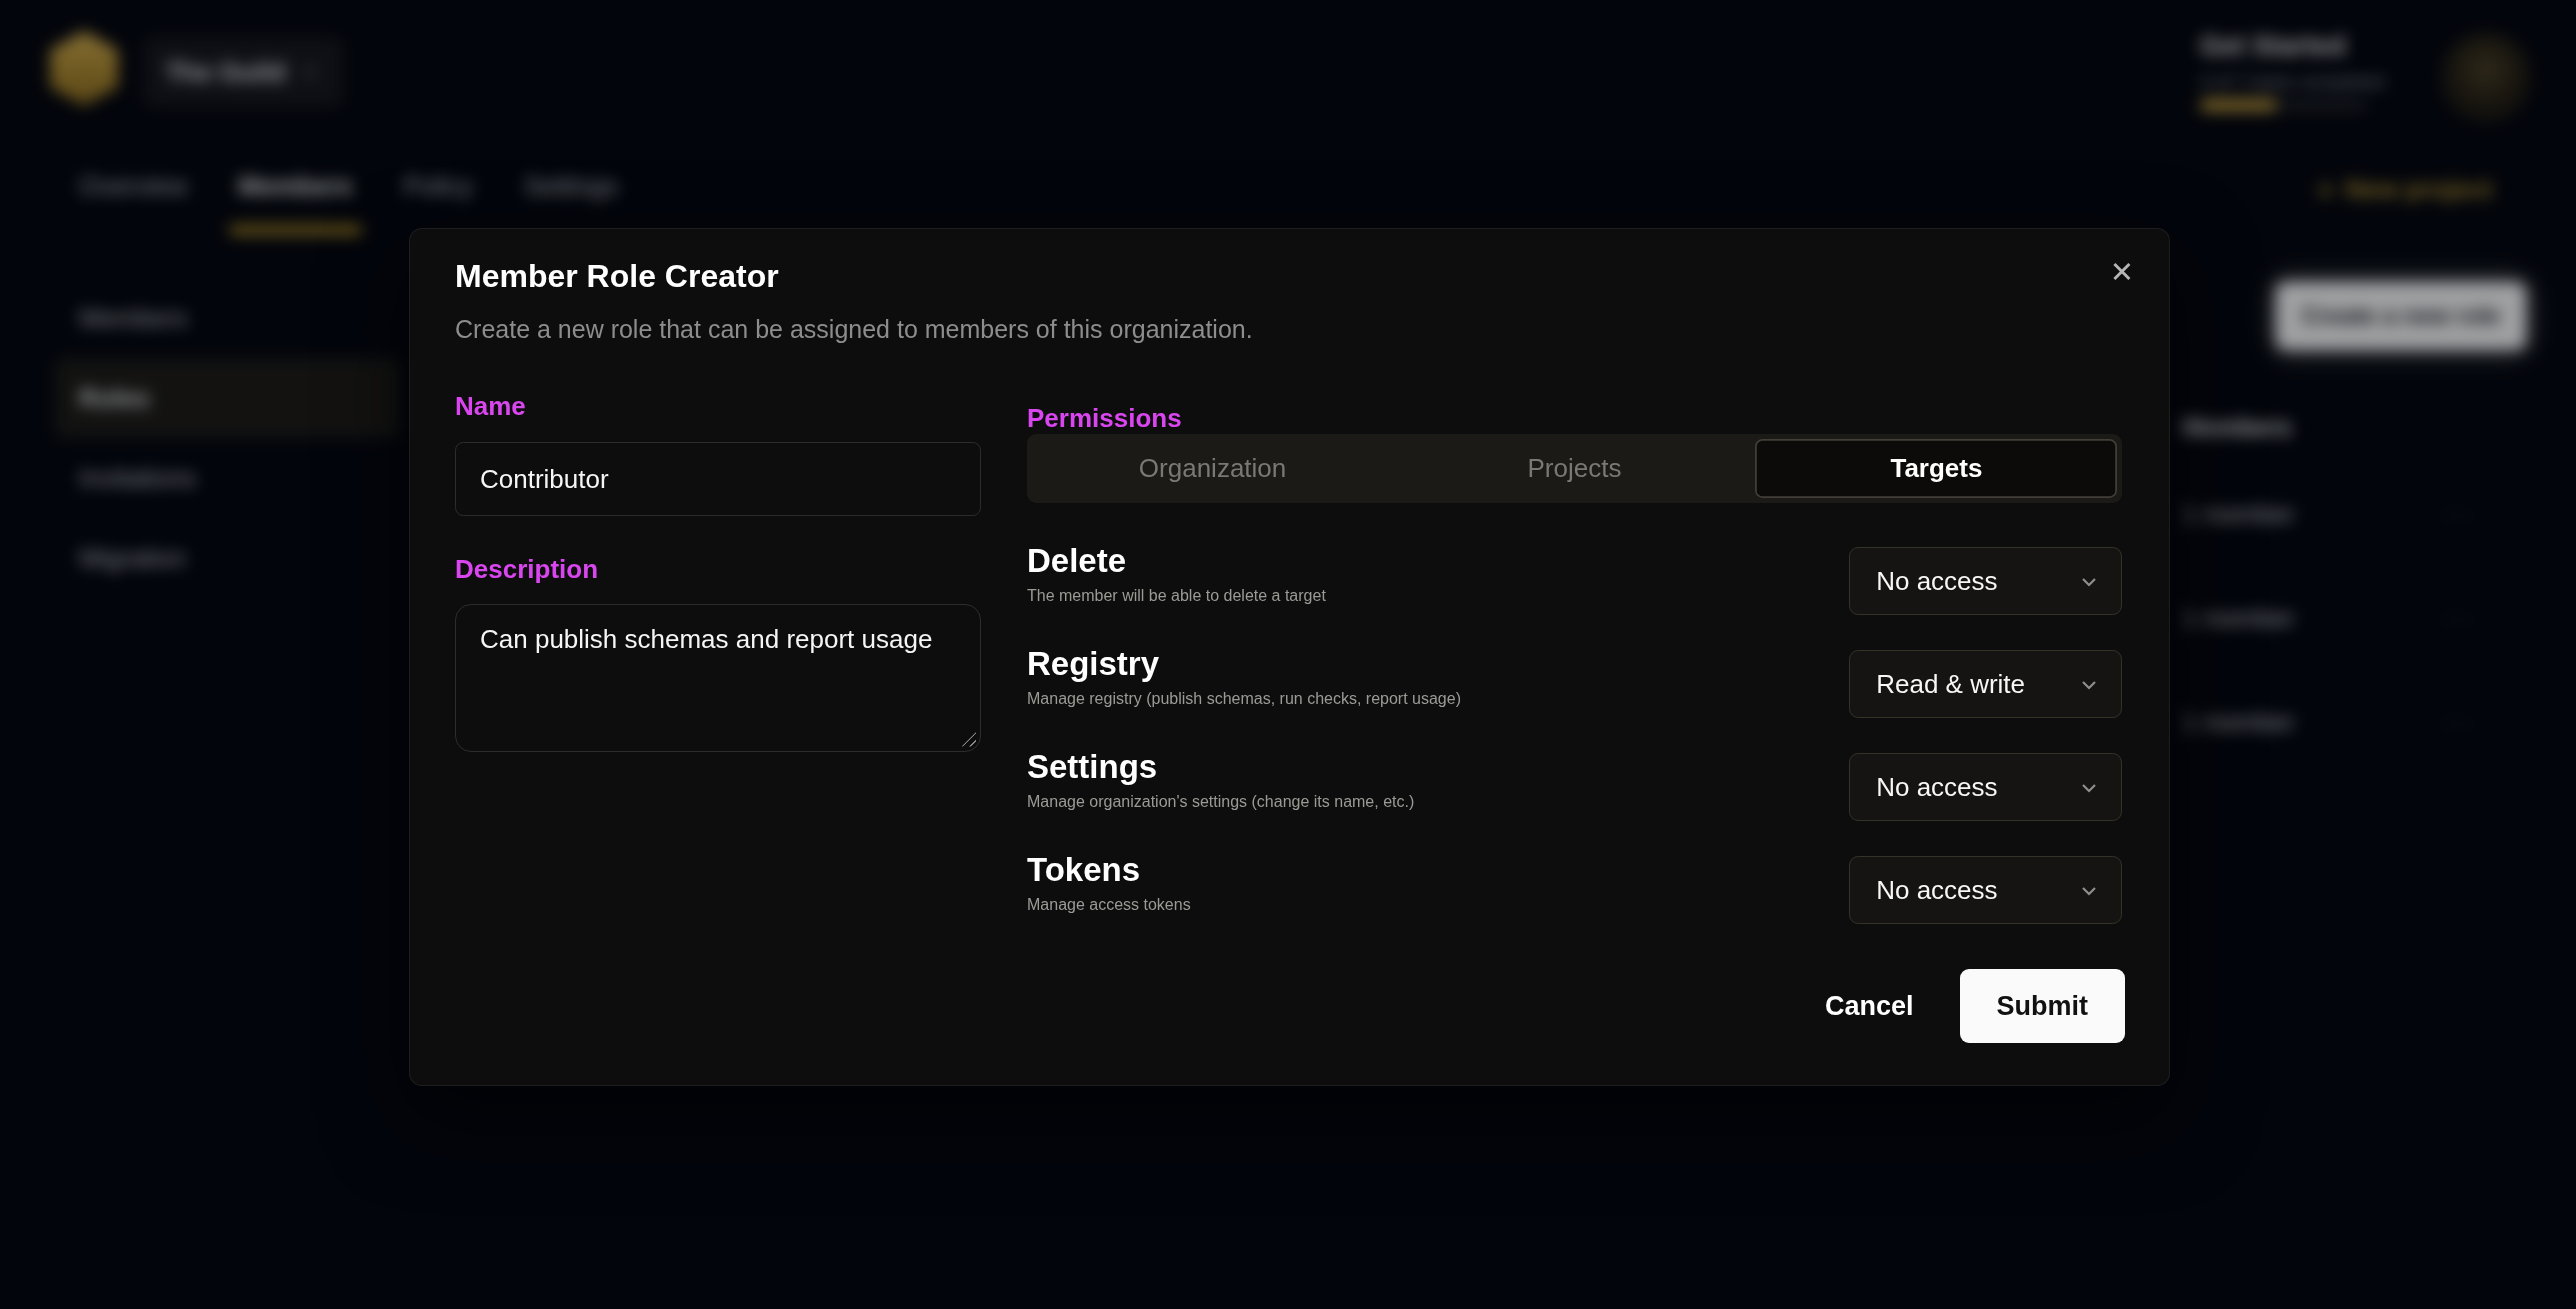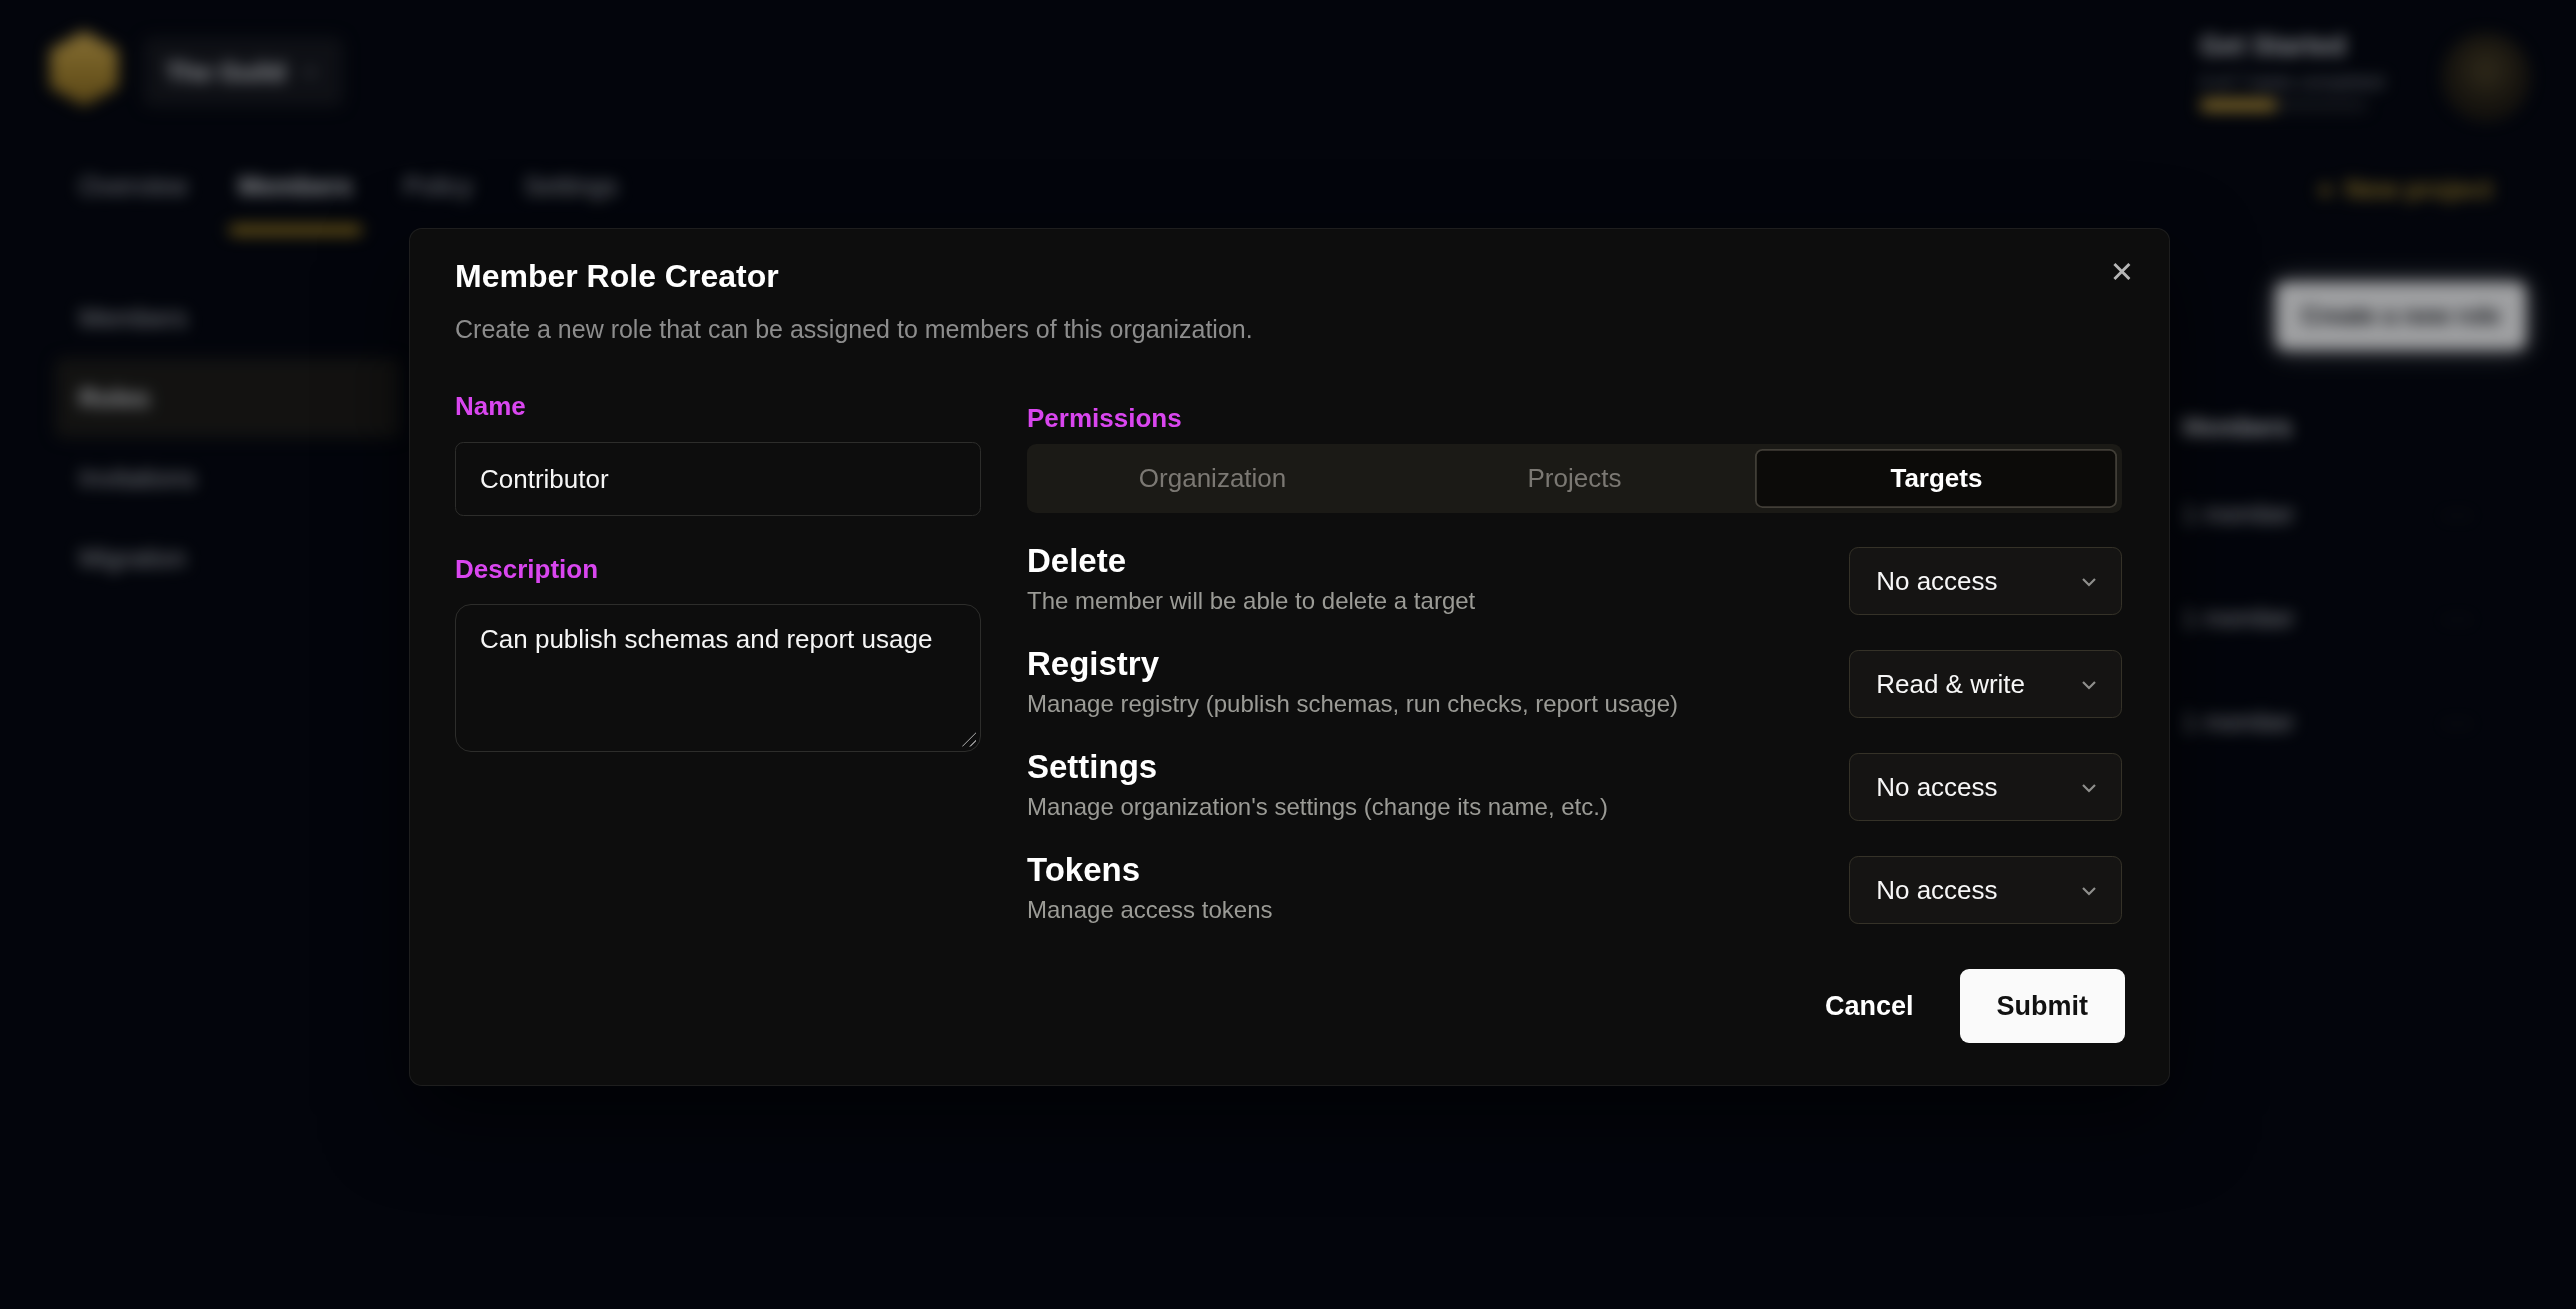--- a/index.html
+++ b/index.html
@@ -76,32 +76,32 @@
     background: transparent; border: 0.9px solid #2d2d2b; border-radius: 8.3px;
     color: #f5f5f5; font-size: 26px; padding: 0 24px; font-family: inherit; }
   .ta-wrap { position: absolute; left: 45px; top: 375px; width: 526px; height: 148px; }
   .ta-desc { width: 100%; height: 100%; background: transparent; border: 0.9px solid #2d2d2b;
     border-radius: 16px; color: #f5f5f5; font-size: 26px; line-height: 1.35;
     padding: 16.5px 24px; resize: none; font-family: inherit; }
   .ta-grip { position: absolute; right: 4.6px; bottom: 5.5px; width: 14.7px; height: 14.7px;
     clip-path: polygon(100% 0, 100% 100%, 0 100%);
     background: repeating-linear-gradient(-45deg, transparent 0 3.7px, #8a8a8a 3.7px 5.5px); }
 
-  .seg { position: absolute; left: 617px; top: 215px; width: 1095px; height: 69px;
+  .seg { position: absolute; left: 617px; top: 205px; width: 1095px; height: 69px;
     background: #1b1a16; border-radius: 9.2px; display: flex; padding: 4.6px; }
   .seg-btn { flex: 1; display: flex; align-items: center; justify-content: center;
     background: transparent; border: none; font-size: 26px; color: #7b7873;
     border-radius: 7.3px; cursor: pointer; font-family: inherit; }
   .seg-btn--active { background: #0c0b09; color: #ffffff; font-weight: 600;
     box-shadow: inset 0 0 0 1.8px #413e37; }
 
   .secs { position: absolute; left: 617px; top: 318px; width: 1097px; }
   .sec { position: relative; height: 70px; margin-bottom: 33px; }
   .sec-t { position: absolute; left: 0; top: -5.5px; font-size: 33px; font-weight: 700; color: #ffffff; }
-  .sec-d { position: absolute; left: 0; top: 40px; font-size: 24px; color: #9b9b96; }
+  .sec-d { position: absolute; left: 0; top: 40px; font-size: 16px; color: #9b9b96; }
   .sec-sel { position: absolute; right: 1.8px; top: 0; width: 273px; height: 68px;
     background: #151413; border: 0.9px solid #353228; border-radius: 9.2px;
     display: flex; align-items: center; padding: 0 26px; font-size: 26px; color: #f7f7f7; cursor: pointer; }
   .sec-sel svg { position: absolute; right: 20px; top: 22px; stroke: #8f8f8c; }
 
   .m-footer { position: absolute; right: 44px; bottom: 42px; display: flex; align-items: center; gap: 24px; }
   .btn-cancel { background: transparent; border: none; color: #ffffff;
     font-size: 27px; font-weight: 600; padding: 14.7px 22px; cursor: pointer; font-family: inherit; }
   .btn-submit { height: 74px; padding: 0 37px; background: #fafafa; color: #111111;
     border: none; border-radius: 9px; font-size: 27px; font-weight: 600; cursor: pointer; font-family: inherit; }

